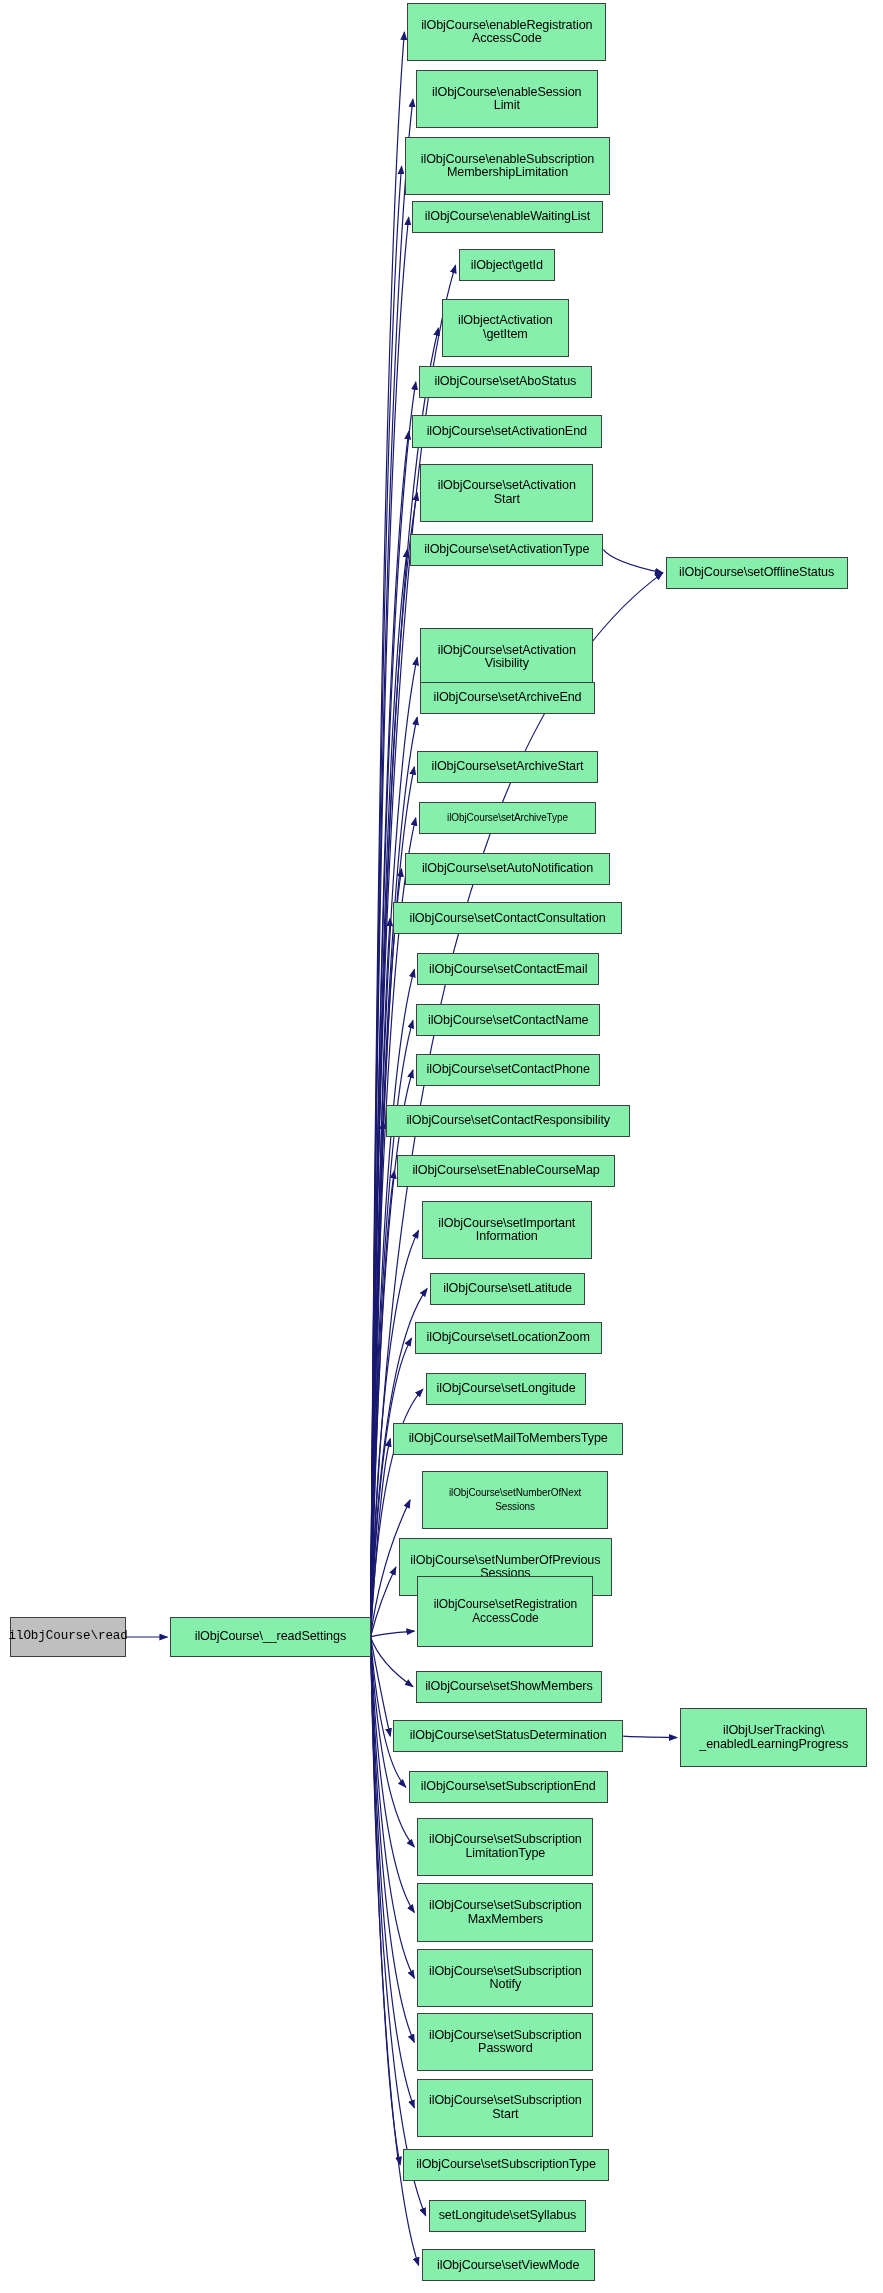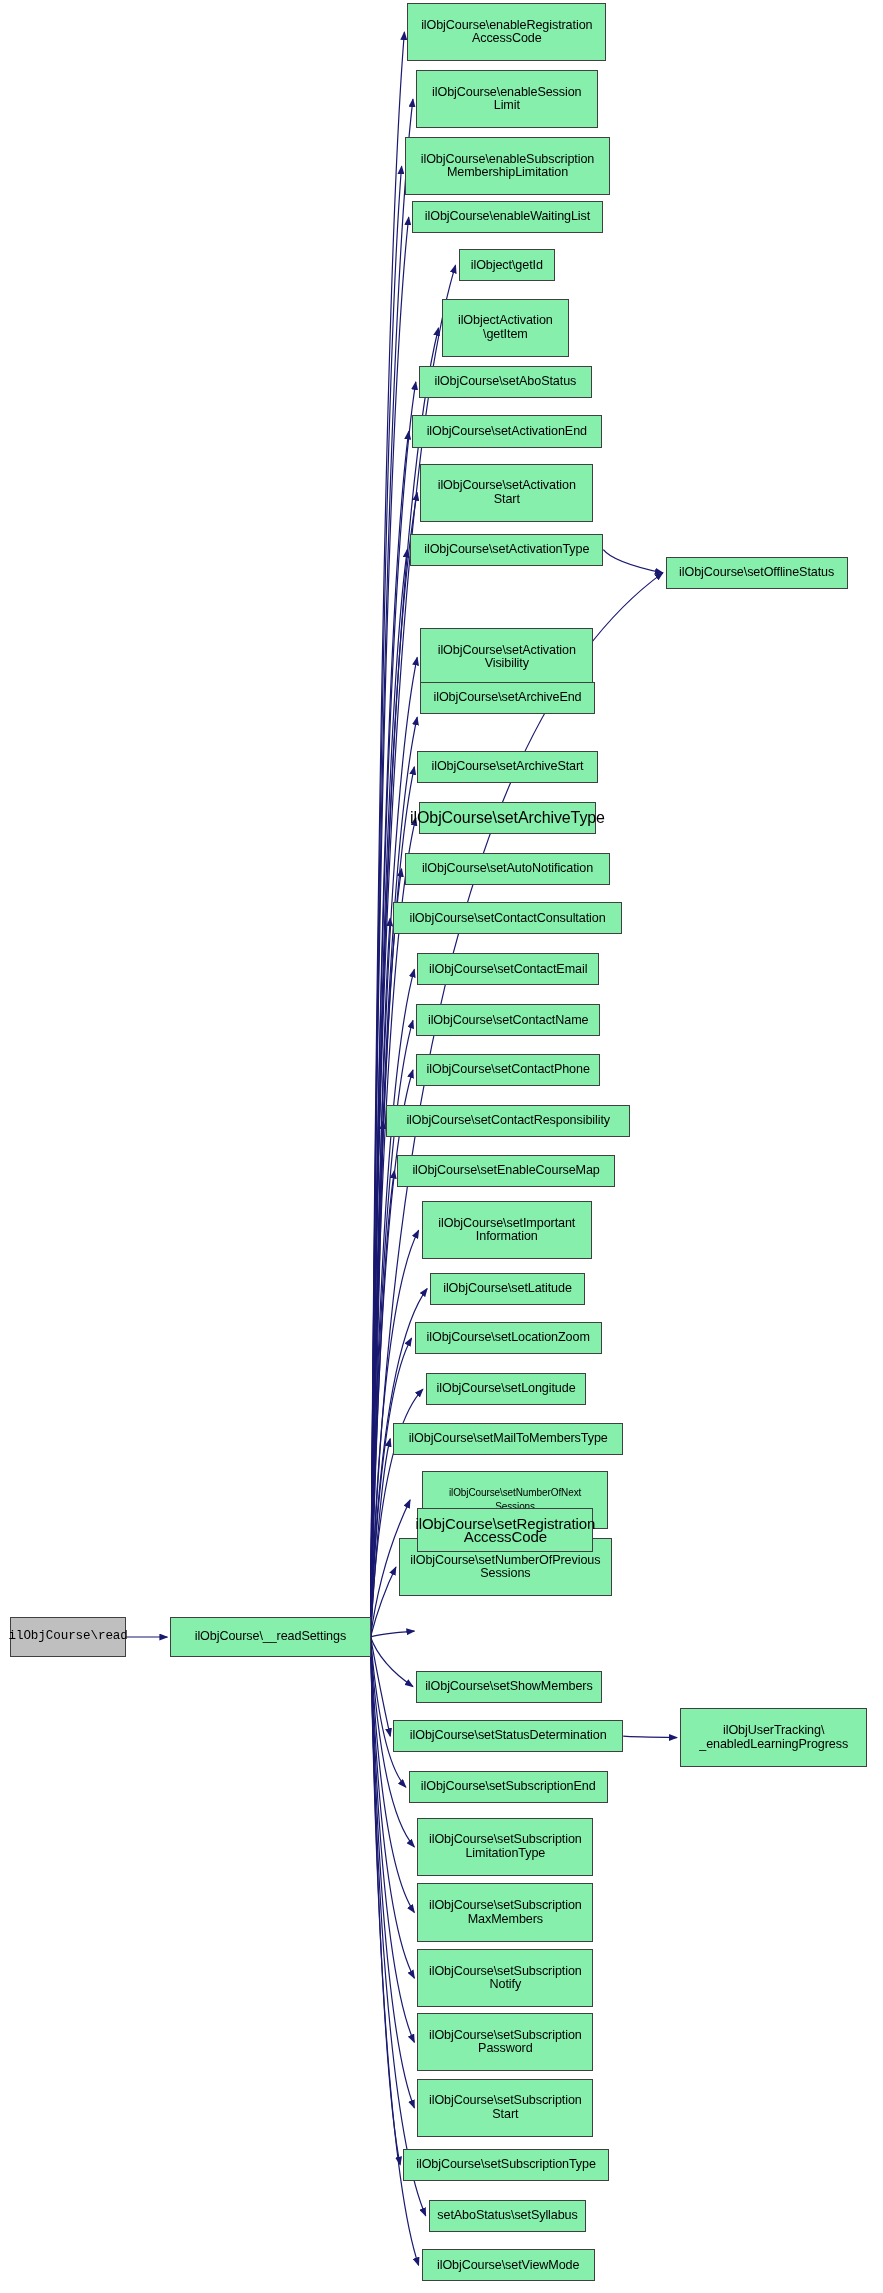--- a/index.html
+++ b/index.html
@@ -119,52 +119,52 @@
       <div class="node" style="left: 418.786px; top: 365.889px; width: 173.193px; height: 32.0699px; font-size: 12.6px;">ilObjCourse\setAboStatus</div>
       <div class="node" style="left: 411.688px; top: 415.451px; width: 190.228px; height: 32.0699px; font-size: 12.6px;">ilObjCourse\setActivationEnd</div>
       <div class="node" style="left: 420.206px; top: 463.556px; width: 173.193px; height: 58.309px; font-size: 12.6px;">ilObjCourse\setActivation
 Start</div>
       <div class="node" style="left: 410.268px; top: 533.527px; width: 193.068px; height: 32.0699px; font-size: 12.6px;">ilObjCourse\setActivationType</div>
       <div class="node" style="left: 665.799px; top: 556.851px; width: 181.711px; height: 32.0699px; font-size: 12.6px;">ilObjCourse\setOfflineStatus</div>
       <div class="node" style="left: 420.206px; top: 628.279px; width: 173.193px; height: 58.309px; font-size: 12.6px;">ilObjCourse\setActivation
 Visibility</div>
       <div class="node" style="left: 420.206px; top: 673px; width: 174.613px; height: 32.0699px; font-size: 12.6px; margin-top: 9px;">ilObjCourse\setArchiveEnd</div>
       <div class="node" style="left: 417.367px; top: 750.728px; width: 180.291px; height: 32.0699px; font-size: 12.6px;">ilObjCourse\setArchiveStart</div>
-      <div class="node" style="left: 418.786px; top: 801.748px; width: 177.452px; height: 32.0699px; font-size: 16px;">ilObjCourse\setArchiveType</div>
+      <div class="node" style="left: 418.786px; top: 801.748px; width: 177.452px; height: 32.0699px; font-size: 10px;">ilObjCourse\setArchiveType</div>
       <div class="node" style="left: 404.59px; top: 852.769px; width: 205.844px; height: 32.0699px; font-size: 12.6px;">ilObjCourse\setAutoNotification</div>
       <div class="node" style="left: 393.233px; top: 902.331px; width: 228.558px; height: 32.0699px; font-size: 12.6px;">ilObjCourse\setContactConsultation</div>
       <div class="node" style="left: 417.367px; top: 953.352px; width: 181.711px; height: 32.0699px; font-size: 12.6px;">ilObjCourse\setContactEmail</div>
       <div class="node" style="left: 415.947px; top: 1004.37px; width: 184.55px; height: 32.0699px; font-size: 12.6px;">ilObjCourse\setContactName</div>
       <div class="node" style="left: 415.947px; top: 1053.93px; width: 184.55px; height: 32.0699px; font-size: 12.6px;">ilObjCourse\setContactPhone</div>
       <div class="node" style="left: 386.135px; top: 1104.95px; width: 244.174px; height: 32.0699px; font-size: 12.6px;">ilObjCourse\setContactResponsibility</div>
       <div class="node" style="left: 397.492px; top: 1154.52px; width: 217.201px; height: 32.0699px; font-size: 12.6px;">ilObjCourse\setEnableCourseMap</div>
       <div class="node" style="left: 421.625px; top: 1201.16px; width: 170.354px; height: 58.309px; font-size: 12.6px;">ilObjCourse\setImportant
 Information</div>
       <div class="node" style="left: 430.143px; top: 1272.59px; width: 154.738px; height: 32.0699px; font-size: 12.6px;">ilObjCourse\setLatitude</div>
       <div class="node" style="left: 414.527px; top: 1322.16px; width: 187.389px; height: 32.0699px; font-size: 12.6px;">ilObjCourse\setLocationZoom</div>
       <div class="node" style="left: 425.884px; top: 1373.18px; width: 160.416px; height: 32.0699px; font-size: 12.6px;">ilObjCourse\setLongitude</div>
       <div class="node" style="left: 393.233px; top: 1422.74px; width: 229.977px; height: 32.0699px; font-size: 12.6px;">ilObjCourse\setMailToMembersType</div>
       <div class="node" style="left: 413.108px; top: 1470.84px; width: 185.969px; height: 58.309px; font-size: 10px; margin-left: 9px;">ilObjCourse\setNumberOfNext
 Sessions</div>
       <div class="node" style="left: 398.912px; top: 1537.9px; width: 212.942px; height: 58.309px; font-size: 12.6px;">ilObjCourse\setNumberOfPrevious
 Sessions</div>
-      <div class="node" style="left: 417.367px; top: 1508px; width: 176.032px; height: 44px; font-size: 15px;">ilObjCourse\setRegistration
+      <div class="node" style="left: 417.367px; top: 1576px; width: 176.032px; height: 71px; font-size: 12px;">ilObjCourse\setRegistration
 AccessCode</div>
       <div class="node" style="left: 415.947px; top: 1670.55px; width: 185.969px; height: 32.0699px; font-size: 12.6px;">ilObjCourse\setShowMembers</div>
       <div class="node" style="left: 393.233px; top: 1720.11px; width: 229.977px; height: 32.0699px; font-size: 12.6px;">ilObjCourse\setStatusDetermination</div>
       <div class="node" style="left: 679.995px; top: 1708.45px; width: 187.389px; height: 58.309px; font-size: 12.6px;">ilObjUserTracking\
 _enabledLearningProgress</div>
       <div class="node" style="left: 408.849px; top: 1771.13px; width: 198.746px; height: 32.0699px; font-size: 12.6px;">ilObjCourse\setSubscriptionEnd</div>
       <div class="node" style="left: 417.367px; top: 1817.78px; width: 176.032px; height: 58.309px; font-size: 12.6px;">ilObjCourse\setSubscription
 LimitationType</div>
       <div class="node" style="left: 417.367px; top: 1883.38px; width: 176.032px; height: 58.309px; font-size: 12.6px;">ilObjCourse\setSubscription
 MaxMembers</div>
       <div class="node" style="left: 417.367px; top: 1948.98px; width: 176.032px; height: 58.309px; font-size: 12.6px;">ilObjCourse\setSubscription
 Notify</div>
       <div class="node" style="left: 417.367px; top: 2013.12px; width: 176.032px; height: 58.309px; font-size: 12.6px;">ilObjCourse\setSubscription
 Password</div>
       <div class="node" style="left: 417.367px; top: 2078.71px; width: 176.032px; height: 58.309px; font-size: 12.6px;">ilObjCourse\setSubscription
 Start</div>
       <div class="node" style="left: 403.17px; top: 2148.69px; width: 205.844px; height: 32.0699px; font-size: 12.6px;">ilObjCourse\setSubscriptionType</div>
-      <div class="node" style="left: 428.723px; top: 2199.71px; width: 157.577px; height: 32.0699px; font-size: 12.6px;">setAboStatus\setSyllabus</div>
+      <div class="node" style="left: 428.723px; top: 2199.71px; width: 157.577px; height: 32.0699px; font-size: 12.6px;">setLongitude\setSyllabus</div>
       <div class="node" style="left: 421.625px; top: 2249.27px; width: 173.193px; height: 32.0699px; font-size: 12.6px;">ilObjCourse\setViewMode</div>
     </div>
 </div>
 
 </body></html>

